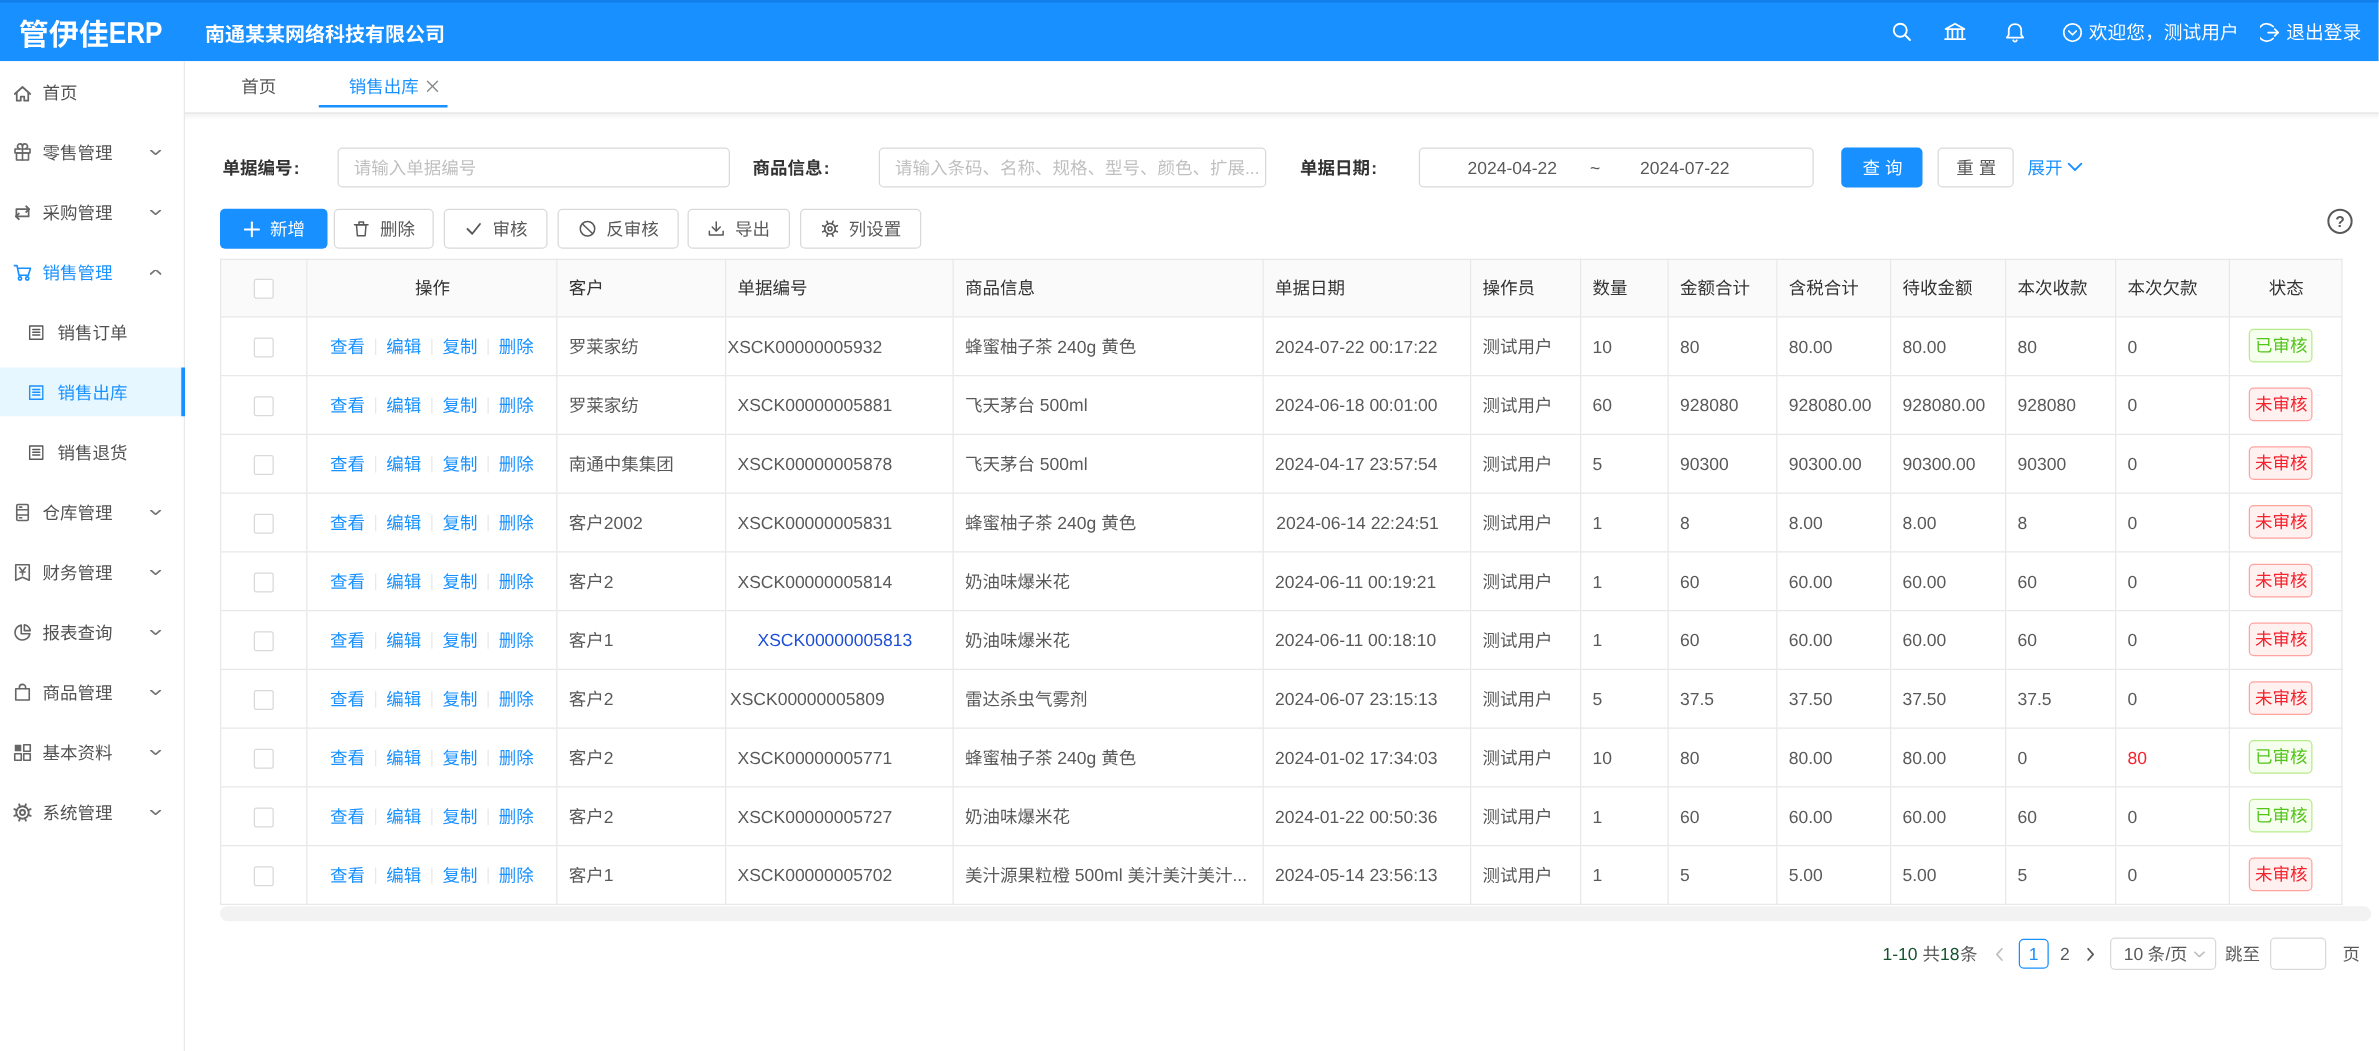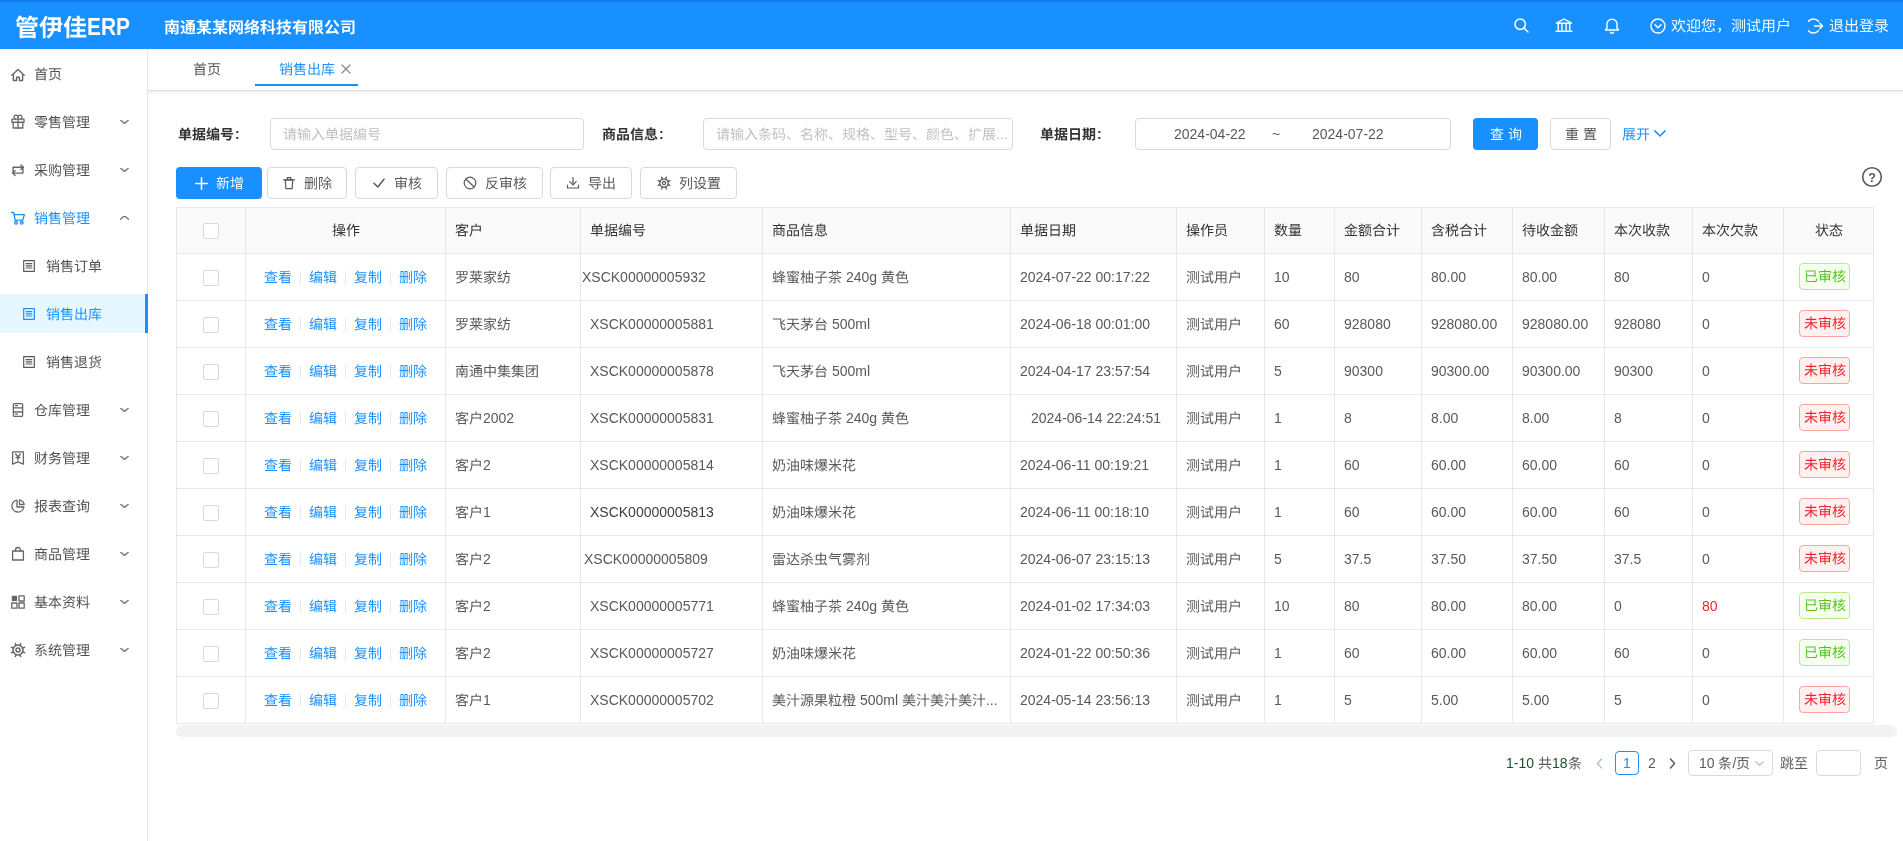--- a/index.html
+++ b/index.html
@@ -950,21 +950,21 @@
         <td style="padding-left:9px;color:#595959"><svg class="ck" style="width:70px;height:14px;fill:#595959;" viewBox="0 -880 5000 1000">
             <use href="#g8702"></use>
             <use href="#g871c" x="1000"></use>
             <use href="#g67da" x="2000"></use>
             <use href="#g5b50" x="3000"></use>
             <use href="#g8336" x="4000"></use>
           </svg><span>&nbsp;240g&nbsp;</span><svg class="ck" style="width:28px;height:14px;fill:#595959;" viewBox="0 -880 2000 1000">
             <use href="#g9ec4"></use>
             <use href="#g8272" x="1000"></use>
           </svg></td>
-        <td style="padding-left:20px;color:#595959">2024-06-14 22:24:51</td>
+        <td style="padding-left:10px;color:#595959">2024-06-14 22:24:51</td>
         <td style="padding-left:9px;color:#595959"><svg class="ck" style="width:56px;height:14px;fill:#595959;" viewBox="0 -880 4000 1000">
             <use href="#g6d4b"></use>
             <use href="#g8bd5" x="1000"></use>
             <use href="#g7528" x="2000"></use>
             <use href="#g6237" x="3000"></use>
           </svg></td>
         <td style="padding-left:9px;color:#595959">1</td>
         <td style="padding-left:9px;color:#595959">8</td>
         <td style="padding-left:9px;color:#595959">8.00</td>
         <td style="padding-left:9px;color:#595959">8.00</td>
@@ -1059,21 +1059,21 @@
             <svg class="ck" style="width:28px;height:14px;fill:#1890ff;" viewBox="0 -880 2000 1000">
               <use href="#g5220"></use>
               <use href="#g9664" x="1000"></use>
             </svg>
           </div>
         </td>
         <td style="padding-left:9px;color:#595959"><svg class="ck" style="width:28px;height:14px;fill:#595959;" viewBox="0 -880 2000 1000">
             <use href="#g5ba2"></use>
             <use href="#g6237" x="1000"></use>
           </svg><span>1</span></td>
-        <td style="padding-left:9px;color:#404040">XSCK00000005813</td>
+        <td style="padding-left:25px;color:#1d4ed8">XSCK00000005813</td>
         <td style="padding-left:9px;color:#595959"><svg class="ck" style="width:84px;height:14px;fill:#595959;" viewBox="0 -880 6000 1000">
             <use href="#g5976"></use>
             <use href="#g6cb9" x="1000"></use>
             <use href="#g5473" x="2000"></use>
             <use href="#g7206" x="3000"></use>
             <use href="#g7c73" x="4000"></use>
             <use href="#g82b1" x="5000"></use>
           </svg></td>
         <td style="padding-left:9px;color:#595959">2024-06-11 00:18:10</td>
         <td style="padding-left:9px;color:#595959"><svg class="ck" style="width:56px;height:14px;fill:#595959;" viewBox="0 -880 4000 1000">

